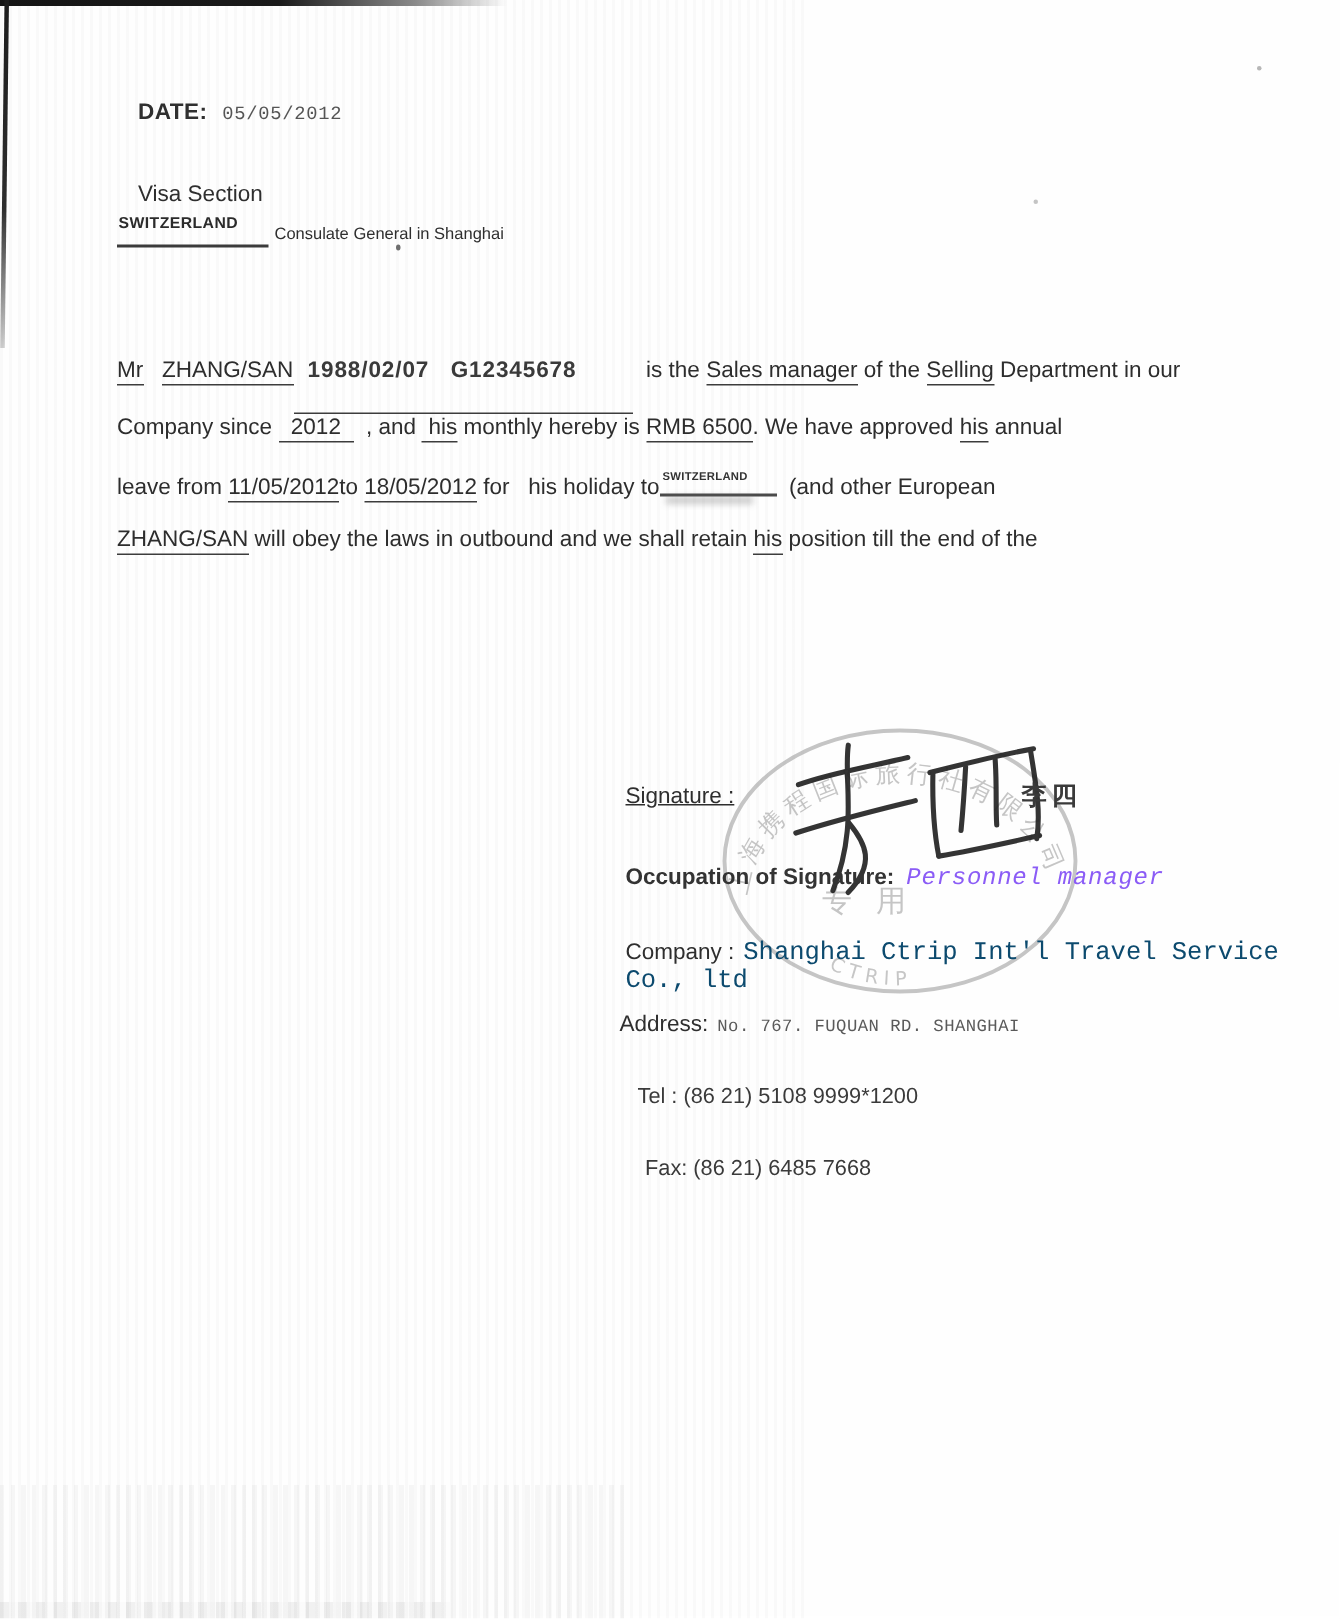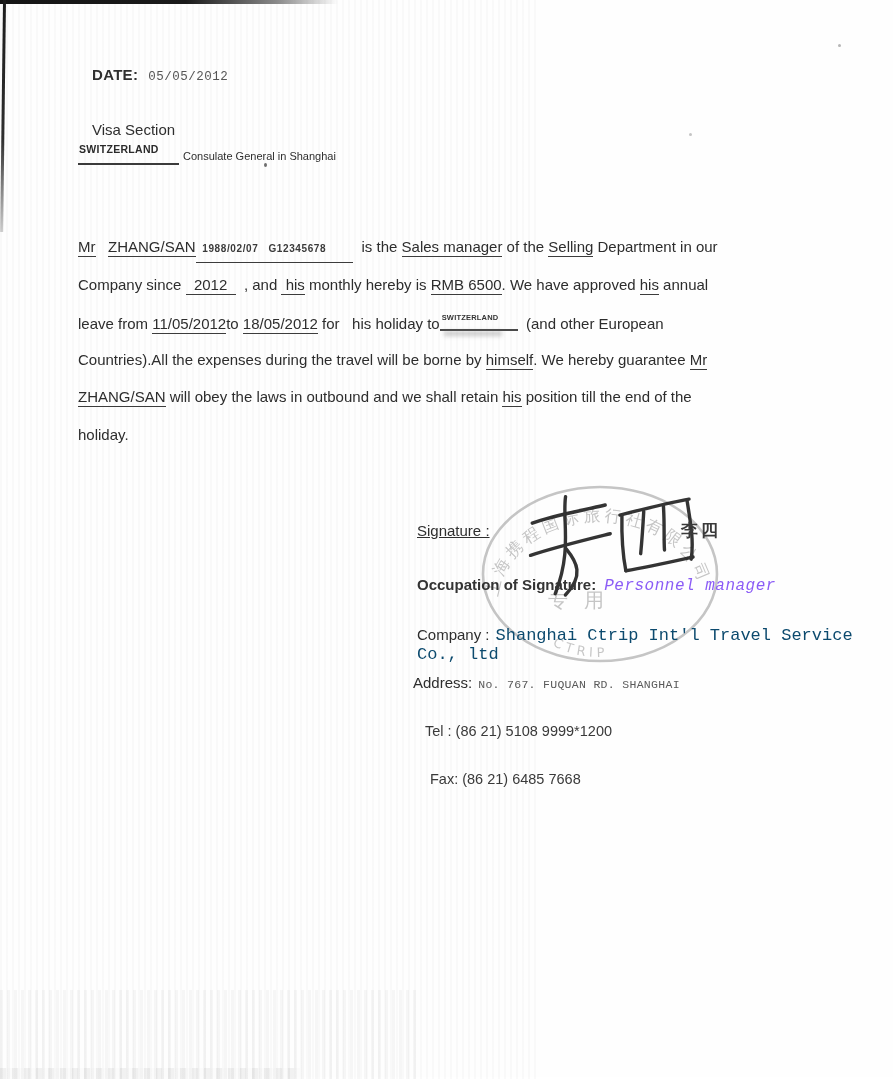--- a/index.html
+++ b/index.html
@@ -33,22 +33,22 @@
   .visa-section{left:92px;top:121px;font-size:15px;color:#2e2e2e;}
   .hdr-country{left:79px;top:143px;font-size:10.5px;font-weight:bold;color:#2b2b2b;letter-spacing:0.3px;}
   .hdr-underline{left:78px;top:163px;width:101px;height:2px;background:#3b3b3b;}
   .hdr-consulate{left:183px;top:150px;font-size:11px;color:#2e2e2e;}
 
   
   .letter-body{left:78px;top:238px;width:800px;font-size:15px;color:#2d2d2d;}
   .bline{height:37.5px;white-space:pre;}
   .bline span{white-space:pre;}
   .seg-u{border-bottom:1.6px solid #3c3c3c;padding-bottom:1px;}
-  .seg-su{display:inline-block;font-size:10px;font-weight:bold;letter-spacing:0.6px;color:#3a3a3a;
-    border-bottom:1.6px solid #3c3c3c;padding-bottom:8px;vertical-align:baseline;text-align:right;}
+  .seg-su{display:inline-block;font-size:15px;font-weight:bold;letter-spacing:0.6px;color:#3a3a3a;
+    border-bottom:1.6px solid #3c3c3c;padding-bottom:20px;vertical-align:baseline;text-align:right;}
   .seg-country{display:inline-block;position:relative;width:78px;height:16px;vertical-align:-2px;
     border-bottom:2px solid #4a4a4a;}
   .country-text{position:absolute;left:2px;top:0;font-size:7.5px;font-weight:bold;color:#333;letter-spacing:0.2px;}
   .country-smudge{position:absolute;left:4px;top:18px;width:58px;height:5px;background:rgba(110,110,110,0.35);filter:blur(2px);}
 
   
   .sig-label{left:417px;top:522px;font-size:15px;color:#2e2e2e;text-decoration:underline;}
   .sig-printed{left:681px;top:519px;font-size:17px;font-weight:bold;color:#3a3a3a;letter-spacing:3px;font-family:"DejaVu Sans",sans-serif;}
   .occ-row{left:417px;top:576px;font-size:15px;font-weight:600;color:#333;}
   .occ-row .typed{font-family:"Liberation Mono",monospace;font-weight:normal;font-size:16px;color:#8b5cf6;margin-left:8px;letter-spacing:0.5px;font-style:italic;}
@@ -82,23 +82,21 @@
   </div>
   <div class="abs visa-section">Visa Section</div>
   <div class="abs hdr-country">SWITZERLAND</div>
   <div class="abs hdr-underline"></div>
   <div class="abs hdr-consulate">Consulate General in Shanghai</div>
 
   <div class="abs letter-body">
       <div class="bline"><span class="seg-u">Mr</span><span class="seg-p">   </span><span class="seg-u">ZHANG/SAN</span><span class="seg-su">  1988/02/07   G12345678        </span><span class="seg-p">  is the </span><span class="seg-u">Sales manager</span><span class="seg-p"> of the </span><span class="seg-u">Selling</span><span class="seg-p"> Department in our</span></div>
       <div class="bline"><span class="seg-p">Company since </span><span class="seg-u">  2012  </span><span class="seg-p">  , and </span><span class="seg-u"> his</span><span class="seg-p"> monthly hereby is </span><span class="seg-u">RMB 6500</span><span class="seg-p">. We have approved </span><span class="seg-u">his</span><span class="seg-p"> annual</span></div>
       <div class="bline"><span class="seg-p">leave from </span><span class="seg-u">11/05/2012</span><span class="seg-p">to </span><span class="seg-u">18/05/2012</span><span class="seg-p"> for </span><span class="seg-p">  his holiday to</span><span class="seg-country"><span class="country-text">SWITZERLAND</span><span class="country-smudge"></span></span><span class="seg-p">  (and other European</span></div>
-      <div class="bline"><span class="seg-p">Countries).All the expenses during the travel will be borne by </span><span class="seg-u">himself</span><span class="seg-p">. We hereby guarantee </span><span class="seg-u">Mr</span></div>
       <div class="bline"><span class="seg-u">ZHANG/SAN</span><span class="seg-p"> will obey the laws in outbound and we shall retain </span><span class="seg-u">his</span><span class="seg-p"> position till the end of the</span></div>
-      <div class="bline"><span class="seg-p">holiday.</span></div>
     </div>
 
   <div class="abs sig-label">Signature :</div>
 
   <svg class="abs stamp" width="248" height="182" viewBox="0 0 248 182">
     <defs>
       <path id="arcTop" d="M 22,118 A 102,80 0 1 1 226,118" fill="none"></path>
       <path id="arcBot" d="M 62,152 A 78,58 0 0 0 186,150" fill="none"></path>
     </defs>
     <ellipse cx="124" cy="91" rx="117" ry="87" fill="none" stroke="#979797" stroke-width="2.6"></ellipse>

